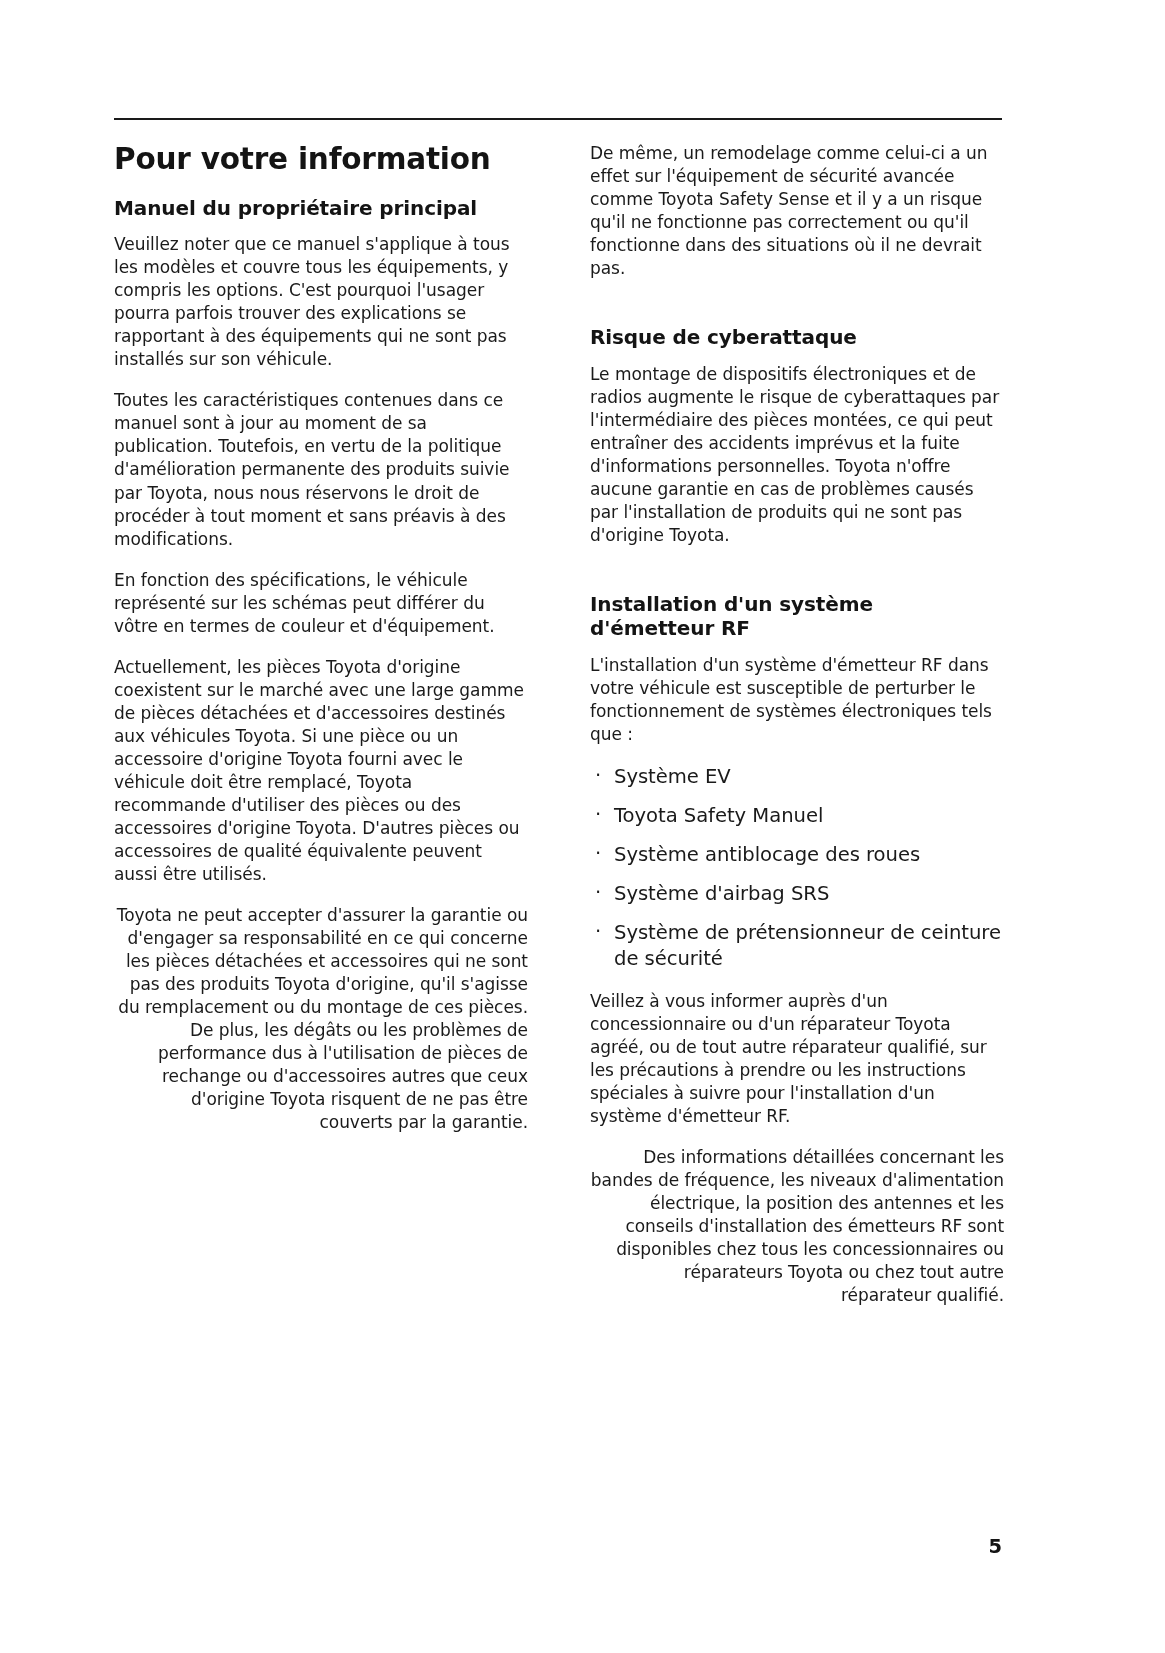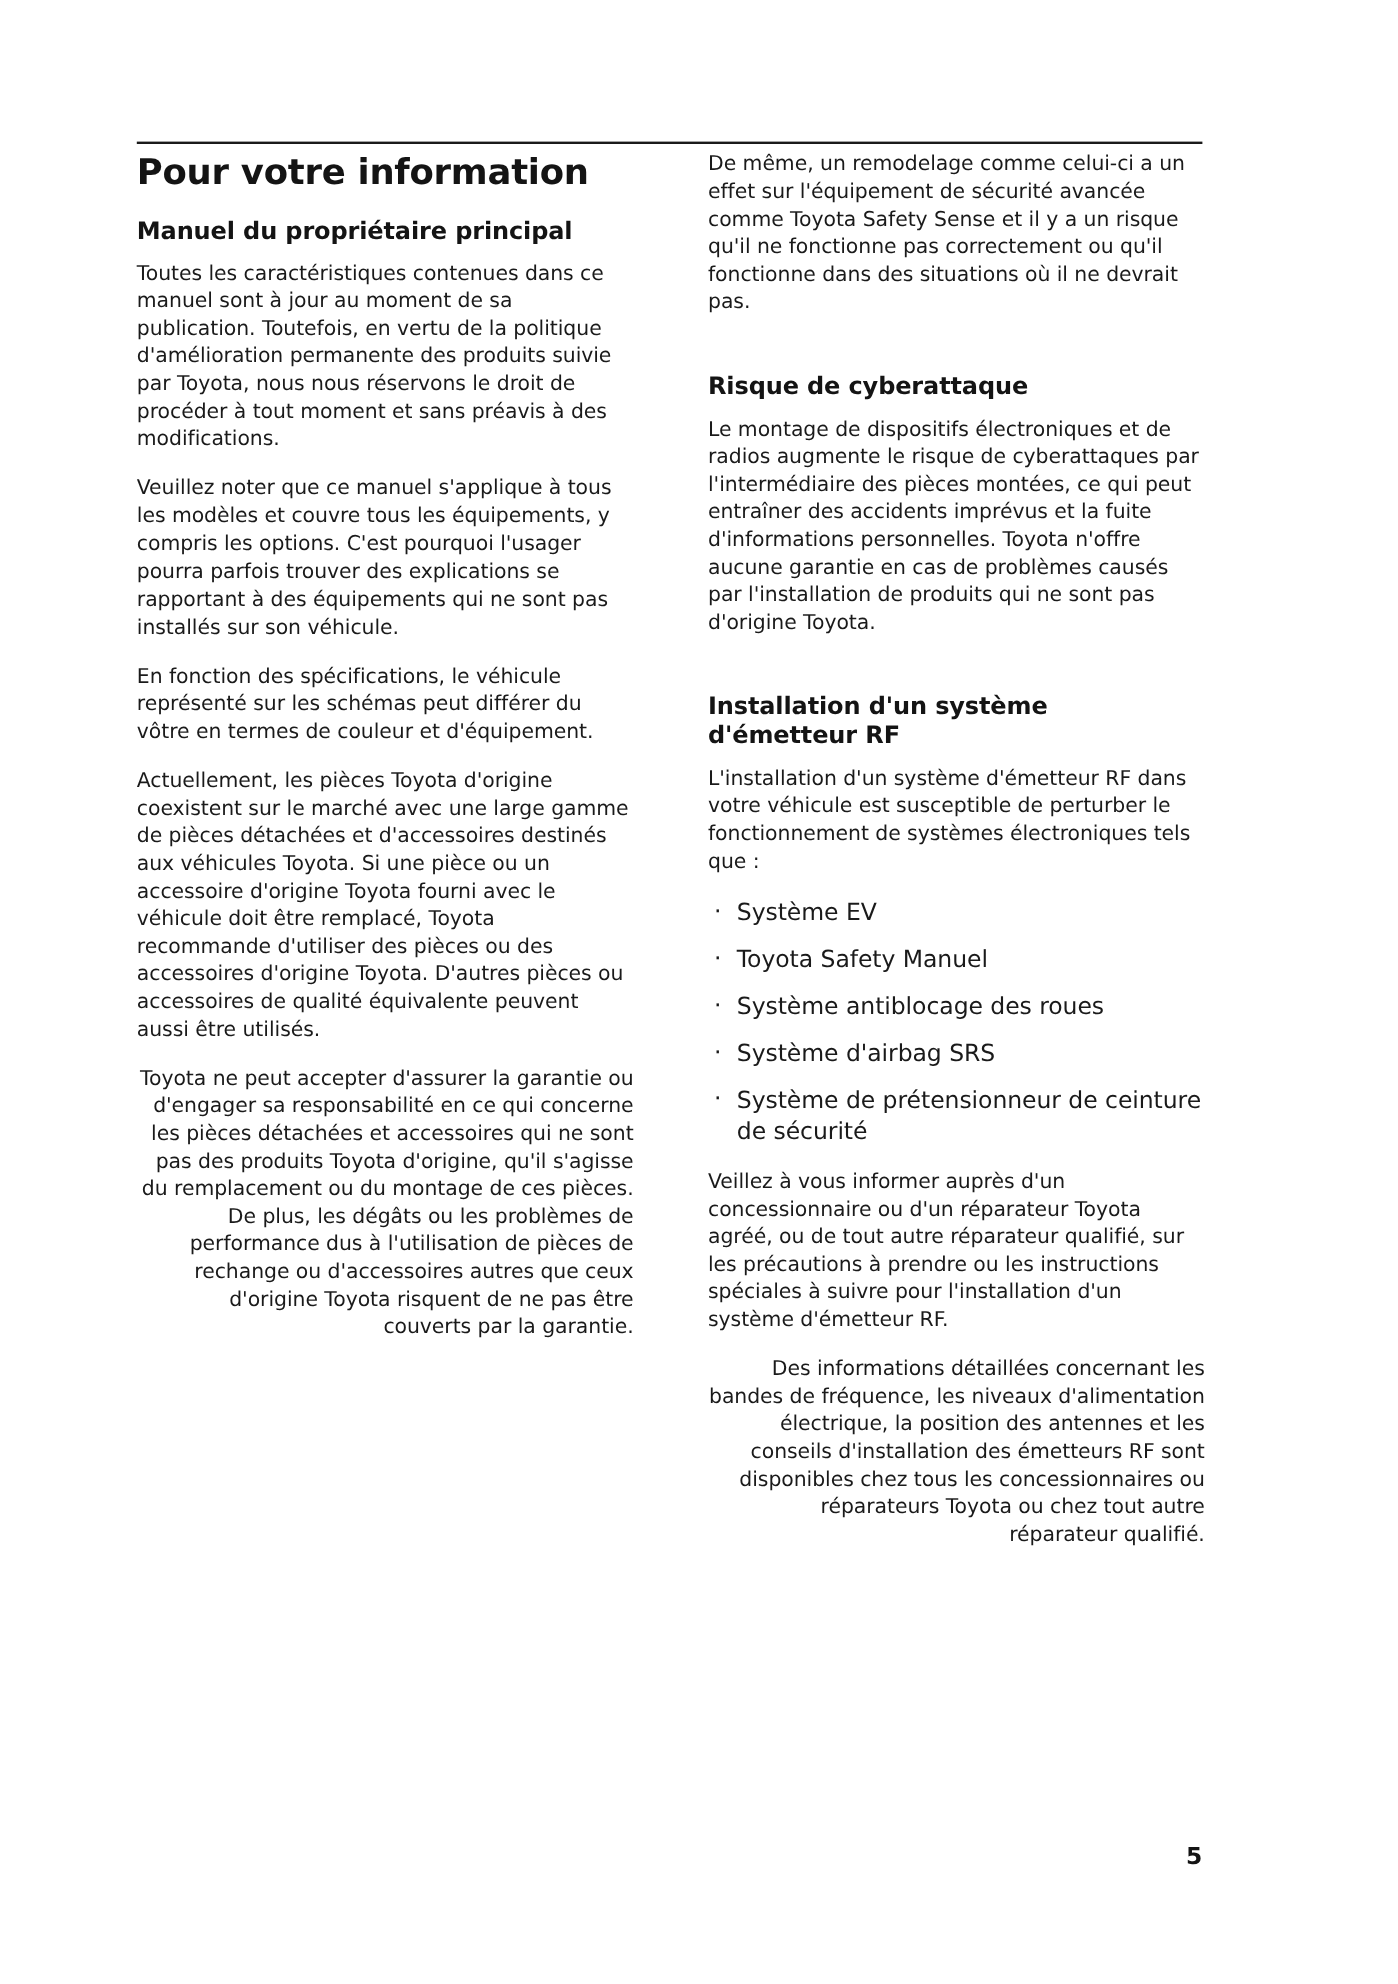--- a/index.html
+++ b/index.html
@@ -27,21 +27,21 @@
     position: absolute;
     left: 114px;
     top: 118px;
     width: 888px;
     height: 2px;
     background: #1a1a1a;
   }
   .columns {
     position: absolute;
     left: 114px;
-    top: 126px;
+    top: 142px;
     width: 890px;
     display: flex;
     gap: 62px;
   }
   .col {
     width: 414px;
     flex: 0 0 414px;
   }
   h1.title {
     font-size: 29.5px;
@@ -113,22 +113,22 @@
 
   <div class="top-rule"></div>
 
   <div class="columns">
 
     <div class="col">
 
       <h1 class="title">Pour votre information</h1>
 
       <h2 class="subhead">Manuel du propriétaire principal</h2>
+      <p class="body">Veuillez noter que ce manuel s'applique à tous les modèles et couvre tous les équipements, y compris les options. C'est pourquoi l'usager pourra parfois trouver des explications se rapportant à des équipements qui ne sont pas installés sur son véhicule.</p>
       <p class="body">Toutes les caractéristiques contenues dans ce manuel sont à jour au moment de sa publication. Toutefois, en vertu de la politique d'amélioration permanente des produits suivie par Toyota, nous nous réservons le droit de procéder à tout moment et sans préavis à des modifications.</p>
-      <p class="body">Veuillez noter que ce manuel s'applique à tous les modèles et couvre tous les équipements, y compris les options. C'est pourquoi l'usager pourra parfois trouver des explications se rapportant à des équipements qui ne sont pas installés sur son véhicule.</p>
       <p class="body">En fonction des spécifications, le véhicule représenté sur les schémas peut différer du vôtre en termes de couleur et d'équipement.</p>
 
       <p class="body">Actuellement, les pièces Toyota d'origine coexistent sur le marché avec une large gamme de pièces détachées et d'accessoires destinés aux véhicules Toyota. Si une pièce ou un accessoire d'origine Toyota fourni avec le véhicule doit être remplacé, Toyota recommande d'utiliser des pièces ou des accessoires d'origine Toyota. D'autres pièces ou accessoires de qualité équivalente peuvent aussi être utilisés.</p>
       <p class="body">Toyota ne peut accepter d'assurer la garantie ou d'engager sa responsabilité en ce qui concerne les pièces détachées et accessoires qui ne sont pas des produits Toyota d'origine, qu'il s'agisse du remplacement ou du montage de ces pièces. De plus, les dégâts ou les problèmes de performance dus à l'utilisation de pièces de rechange ou d'accessoires autres que ceux d'origine Toyota risquent de ne pas être couverts par la garantie.</p>
 
     </div>
 
     <div class="col">
 
       <p class="body">De même, un remodelage comme celui-ci a un effet sur l'équipement de sécurité avancée comme Toyota Safety Sense et il y a un risque qu'il ne fonctionne pas correctement ou qu'il fonctionne dans des situations où il ne devrait pas.</p>

